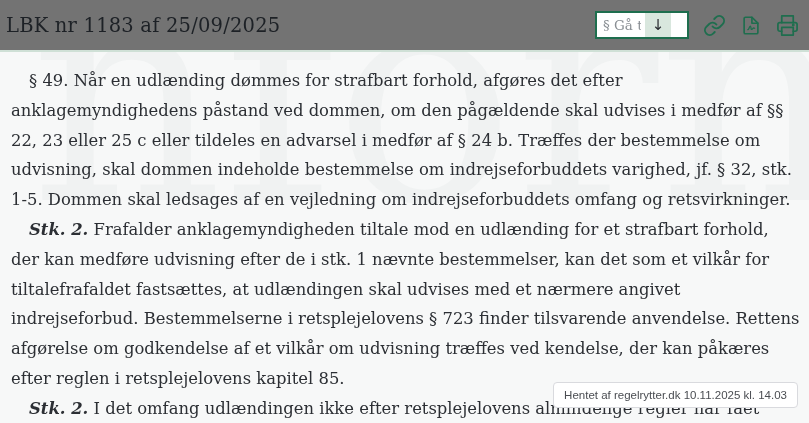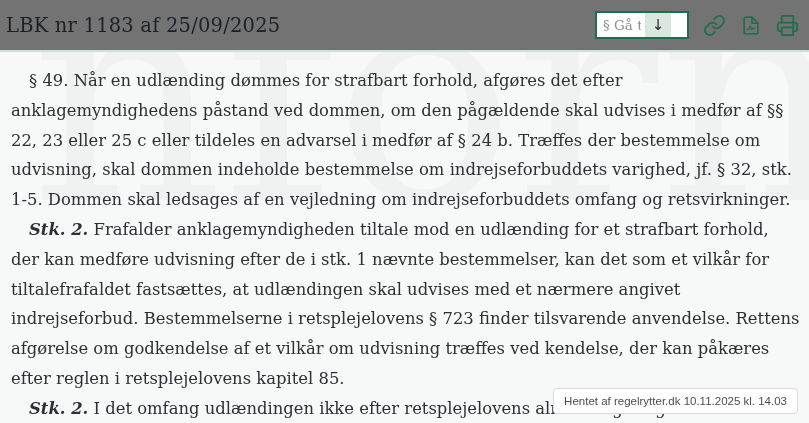--- a/index.html
+++ b/index.html
@@ -102,21 +102,21 @@
     color:#2c2f34;
     text-indent:18px;
     margin:0;
   }
   .par-label { }
   .par-label.italic { font-style:italic;font-weight:bold; }
 
   
   .stamp {
     position:absolute;
-    right:11px; bottom:9px;
+    right:11px; bottom:15px;
     background:#ffffff;
     border:1px solid #d9dade;
     border-radius:4px;
     padding:6px 10px;
     font-family:"Liberation Sans", sans-serif;
     font-size:11.5px;
     color:#4a4d52;
     z-index:3;
   }
 </style>

